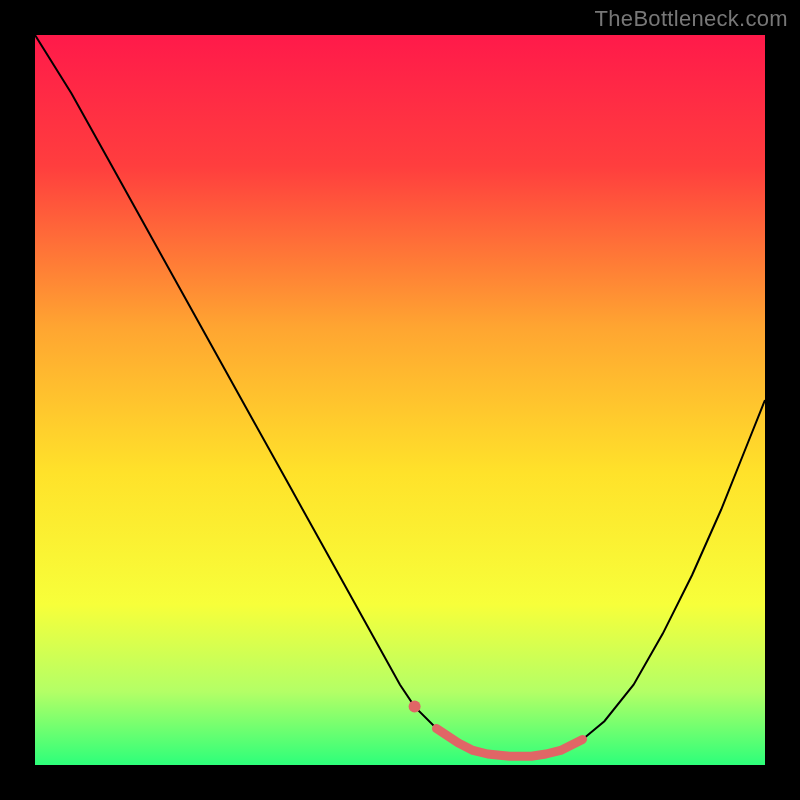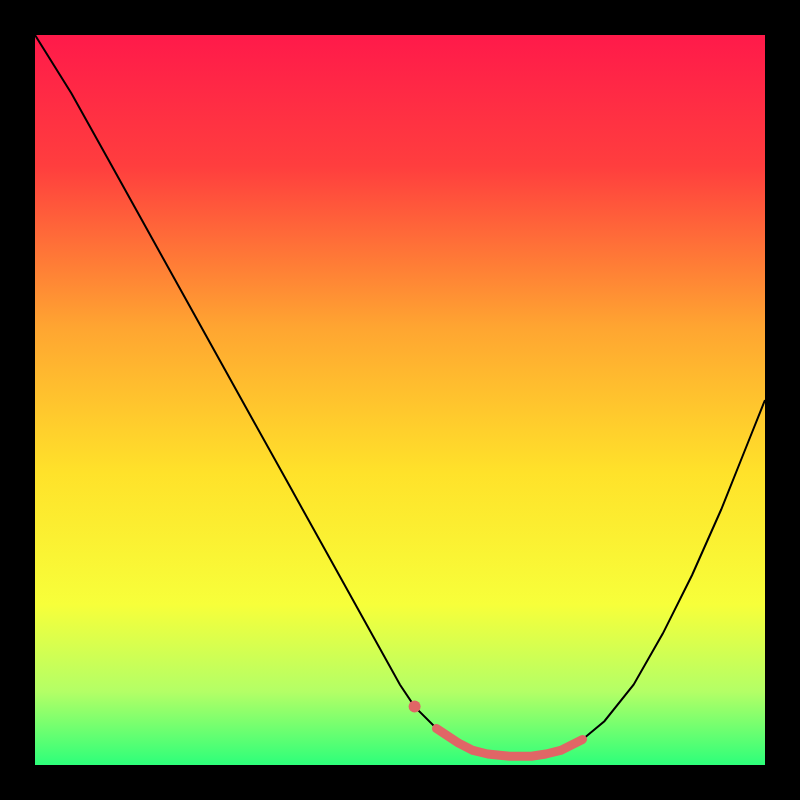--- a/index.html
+++ b/index.html
@@ -35,13 +35,14 @@
           <stop offset="90%" stop-color="#b3ff66"></stop>
           <stop offset="100%" stop-color="#2dff7a"></stop>
         </linearGradient>
       </defs>
       <rect x="0" y="0" width="800" height="800" fill="#000"></rect>
       <rect x="35" y="35" width="730" height="730" fill="url(#bg-grad)"></rect>
       <path d="M35.0 35.0 L71.5 93.4 L108.0 159.1 L144.5 224.8 L181.0 290.5 L217.5 356.2 L254.0 421.9 L290.5 487.6 L327.0 553.3 L363.5 619.0 L400.0 684.7 L414.6 706.6 L436.5 728.5 L458.4 743.1 L473.0 750.4 L487.6 754.0 L509.5 756.2 L531.4 756.2 L546.0 754.0 L560.6 750.4 L582.5 739.4 L604.4 721.2 L633.6 684.7 L662.8 633.6 L692.0 575.2 L721.2 509.5 L750.4 436.5 L765.0 400.0" fill="none" stroke="#000000" stroke-width="2"></path>
       <path d="M436.5 728.5 L458.4 743.1 L473.0 750.4 L487.6 754.0 L509.5 756.2 L531.4 756.2 L546.0 754.0 L560.6 750.4 L582.5 739.4" fill="none" stroke="#e06666" stroke-width="9" stroke-linecap="round" stroke-linejoin="round"></path>
       <circle cx="414.6" cy="706.6" r="6" fill="#e06666"></circle>
     </svg>
+  <div class="watermark">TheBottleneck.com</div>
 </div>
 
 </body></html>

